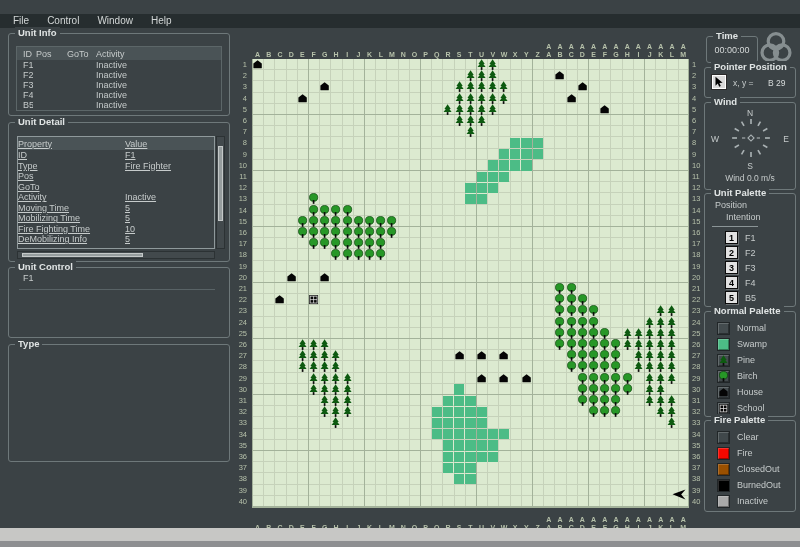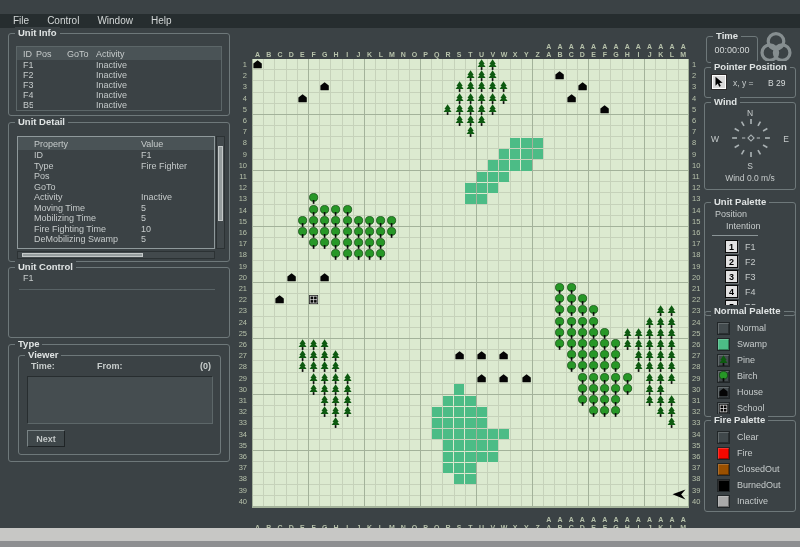--- a/index.html
+++ b/index.html
@@ -25,21 +25,21 @@
   .ui-c { font-size: 9px; color: #c6cbcb; overflow: hidden; white-space: nowrap; }
   .ui-c0 { width: 16px; padding-left: 6px; }
   .ui-c1 { width: 31px; padding-left: 3px; }
   .ui-c2 { width: 29px; padding-left: 3px; }
   .ui-c3 { flex: 1; padding-left: 3px; }
 
   .unit-detail { left: 8px; top: 94px; width: 222px; height: 140px; }
   .ud-box { position: absolute; left: 8px; top: 13px; width: 198px; height: 113px; border: 1px solid #8f999b; background: #3b4245; overflow: hidden; }
   .ud-header { display: flex; background: #4a5356; height: 13px; align-items: center; }
   .ud-row { display: flex; height: 10.5px; align-items: center; }
-  .ud-c { font-size: 9px; color: #c6cbcb; width: 107px; padding-left: 16px; overflow: hidden; white-space: nowrap; }
+  .ud-c { font-size: 9px; color: #c6cbcb; width: 107px; padding-left: 0; overflow: hidden; white-space: nowrap; text-decoration: underline; }
   .ud-val { flex: 1; width: auto; }
   .vscroll { position: absolute; left: 207px; top: 13px; width: 9px; height: 113px; background: #42494c; border: 1px solid #2c3234; }
   .vthumb { position: absolute; left: 1px; right: 1px; top: 8%; height: 68%; background: #969d9e; border: 1px solid #c4c8c8; }
   .hscroll { position: absolute; left: 8px; top: 128px; width: 198px; height: 8px; background: #42494c; border: 1px solid #2c3234; }
   .hthumb { position: absolute; top: 1px; bottom: 1px; left: 2%; width: 62%; background: #969d9e; border: 1px solid #c4c8c8; }
 
   .unit-control { left: 8px; top: 239px; width: 222px; height: 71px; }
   .uc-unit { position: absolute; left: 14px; top: 5px; font-size: 9px; color: #c6cbcb; }
   .uc-sep { position: absolute; left: 10px; right: 14px; top: 21px; height: 1px; background: #59636
 6; background: #596366; }
@@ -94,21 +94,21 @@
   .pp-value { position: absolute; left: 63px; top: 10px; font-size: 8.5px; color: #d6dada; }
 
   .wind-panel { left: 704px; top: 74px; width: 92px; height: 88px; }
   .wind-n { position: absolute; left: 0; right: 0; top: 5px; text-align: center; font-size: 8.5px; color: #c6cbcb; }
   .wind-s { position: absolute; left: 0; right: 0; top: 58px; text-align: center; font-size: 8.5px; color: #c6cbcb; }
   .wind-w { position: absolute; left: 6px; top: 31px; font-size: 8.5px; color: #c6cbcb; }
   .wind-e { position: absolute; right: 6px; top: 31px; font-size: 8.5px; color: #c6cbcb; }
   .wind-svg { position: absolute; left: 23px; top: 12px; }
   .wind-speed { position: absolute; left: 0; right: 0; top: 70px; text-align: center; font-size: 8.5px; color: #c6cbcb; }
 
-  .unit-palette { left: 704px; top: 174px; width: 92px; height: 114px; }
+  .unit-palette { left: 704px; top: 165px; width: 92px; height: 114px; }
   .up-pos { position: absolute; left: 10px; top: 6px; font-size: 9px; color: #c6cbcb; }
   .up-int { position: absolute; left: 21px; top: 18px; font-size: 9px; color: #c6cbcb; }
   .up-sep { position: absolute; left: 7px; top: 32px; width: 46px; height: 1px; background: #8b9597; }
   .up-items { position: absolute; left: 0; top: 36px; right: 0; }
   .unit-row2 { height: 15px; display: flex; align-items: center; padding-left: 20px; }
   .ukey { width: 13px; height: 13px; background: #e2e2e2; border: 1px solid #0c0c0c;
     box-shadow: 1px 1px 0 rgba(255,255,255,0.25); color: #000; font-weight: bold; font-size: 9px;
     display: flex; align-items: center; justify-content: center; }
   .pal-label { font-size: 9px; color: #c6cbcb; padding-left: 7px; white-space: nowrap; }
 
@@ -214,51 +214,41 @@
             </div>
             <div class="ud-row">
               <div class="ud-c">Mobilizing Time</div>
               <div class="ud-c ud-val">5</div>
             </div>
             <div class="ud-row">
               <div class="ud-c">Fire Fighting Time</div>
               <div class="ud-c ud-val">10</div>
             </div>
             <div class="ud-row">
-              <div class="ud-c">DeMobilizing Swamp</div>
+              <div class="ud-c">DeMobilizing Info</div>
               <div class="ud-c ud-val">5</div>
             </div>
           </div>
       </div>
       <div class="vscroll">
         <div class="vthumb"></div>
       </div>
       <div class="hscroll">
         <div class="hthumb"></div>
       </div>
     </div>
 
     <div class="group unit-control">
       <div class="gtitle">Unit Control</div>
       <div class="uc-unit">F1</div>
       <div class="uc-sep"></div>
     </div>
 
     <div class="group mail">
       <div class="gtitle">Type</div>
-      <div class="group viewer">
-        <div class="gtitle">Viewer</div>
-        <div class="mv-labels">
-          <span class="mv-time">Time:</span>
-          <span class="mv-from">From:</span>
-          <span class="mv-count">(0)</span>
-        </div>
-        <div class="mv-text"></div>
-        <div class="btn next-btn">Next</div>
-      </div>
     </div>
 
     <div class="map-cols top" id="map-cols-top">
         <div class="map-col-label" style="left: 0px;">
           <span>&nbsp;</span>
           <span>A</span>
         </div>
         <div class="map-col-label" style="left: 11.2px;">
           <span>&nbsp;</span>
           <span>B</span>

